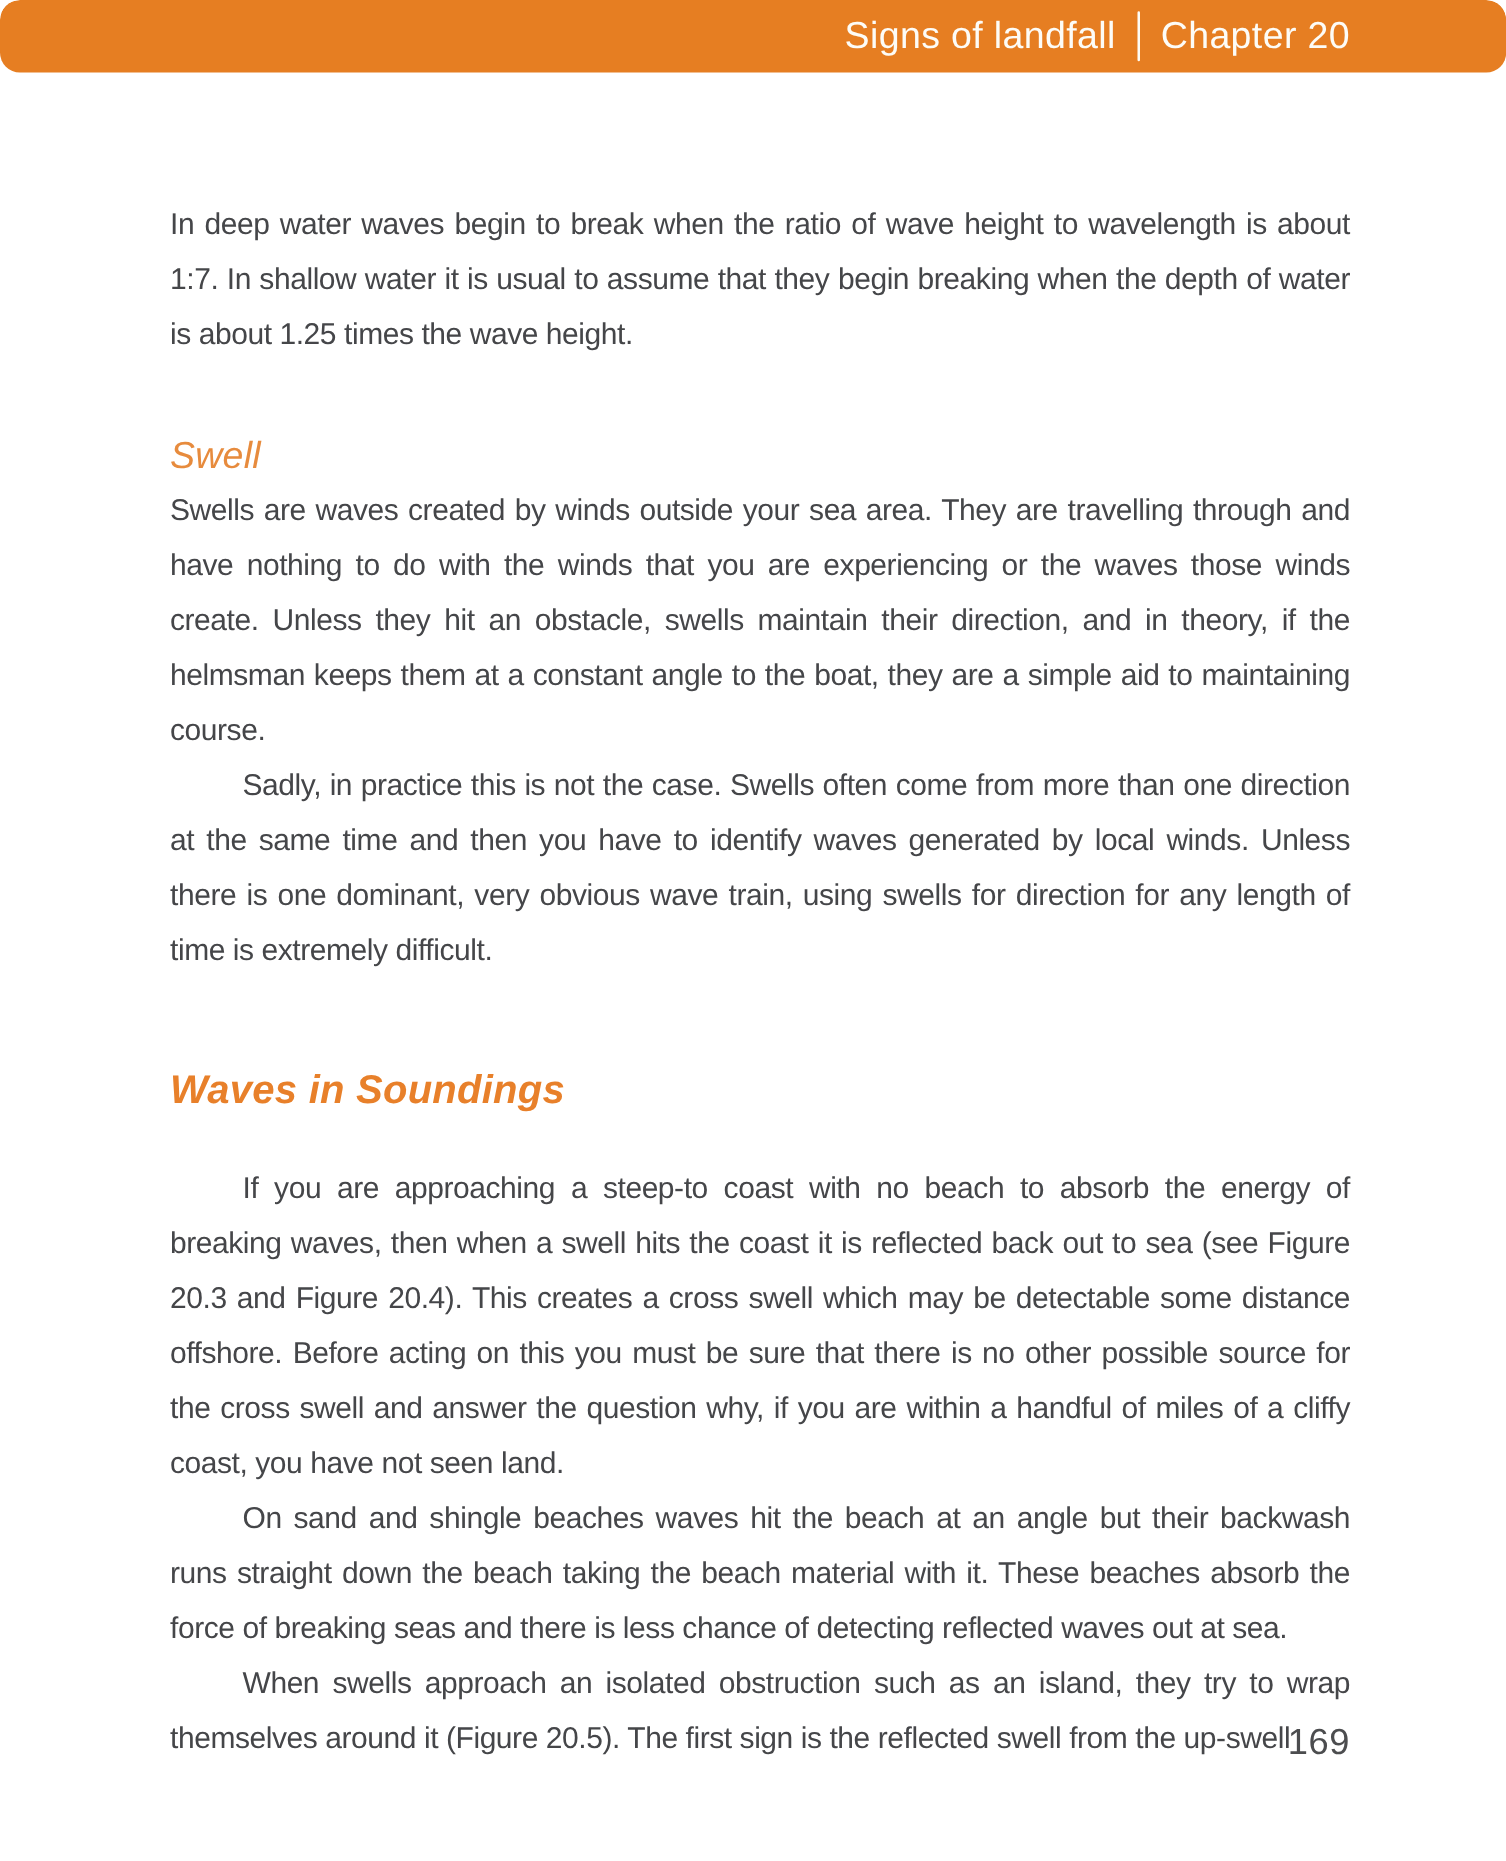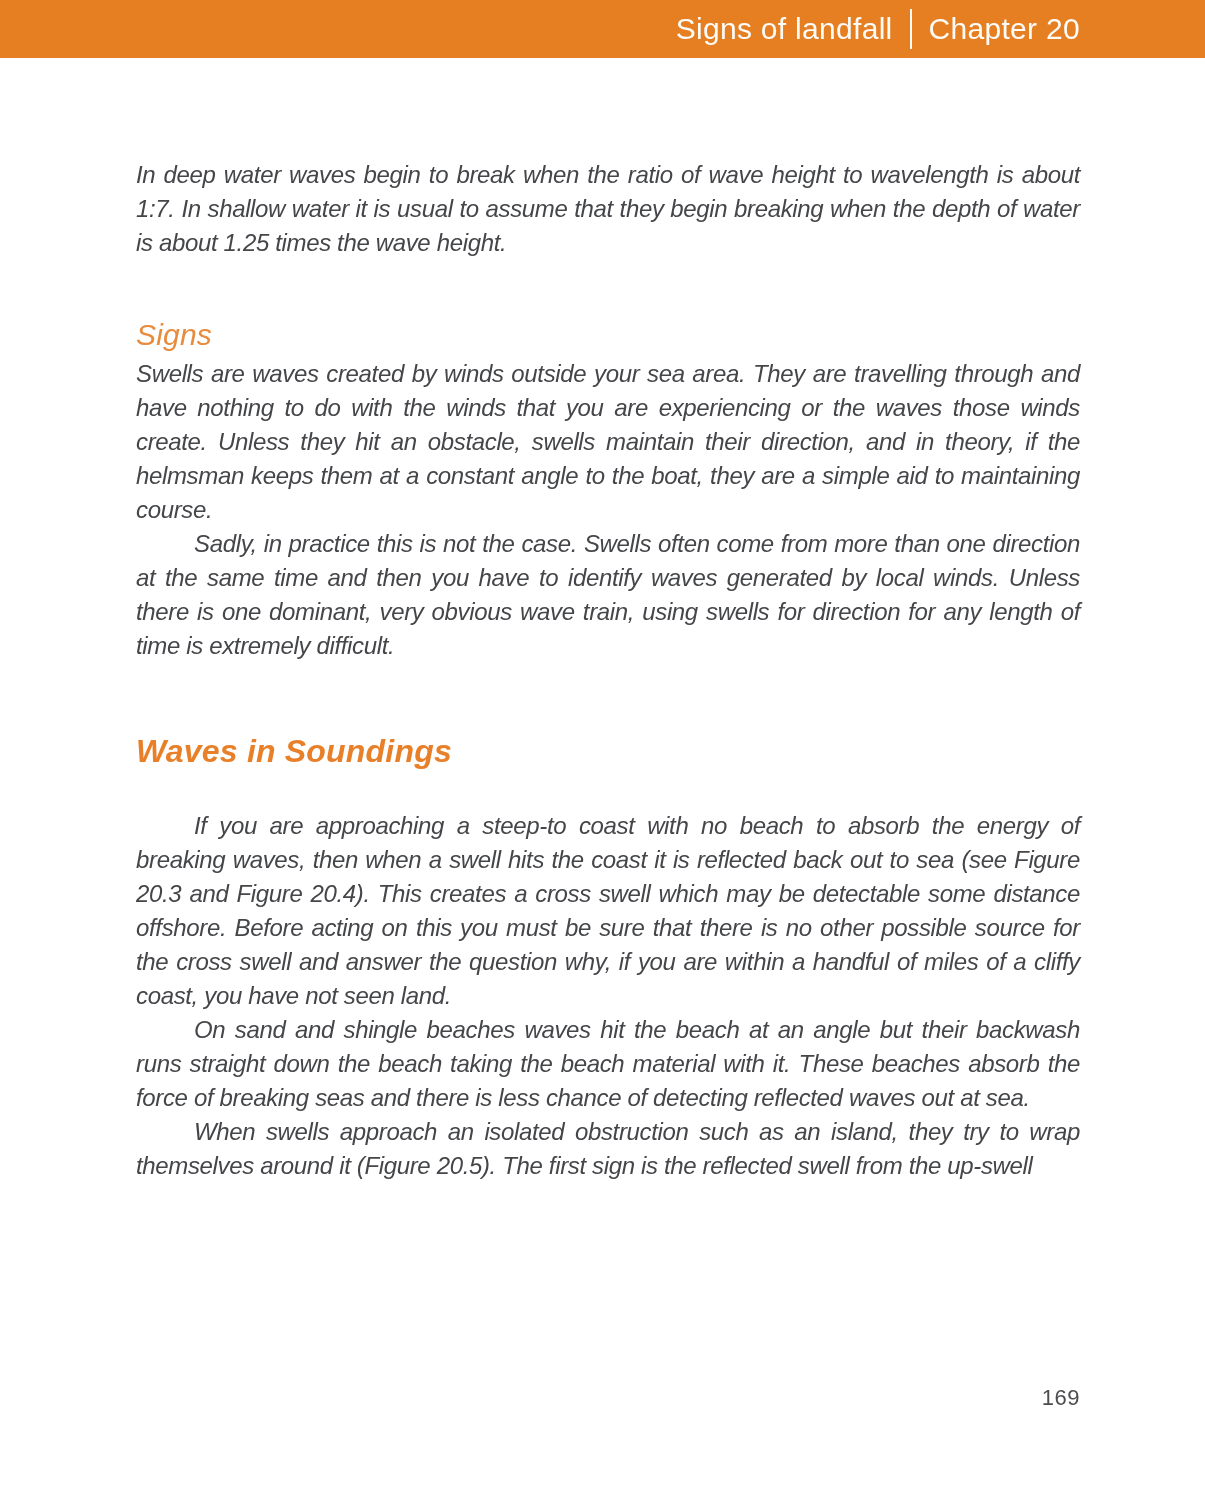--- a/index.html
+++ b/index.html
@@ -3,21 +3,21 @@
 <meta charset="utf-8">
 <style>
   :root{
     --header-bg:#e67e22;
     --header-text:#fdfcf7;
     --subheading:#e78b3d;
     --main-heading:#e8802a;
     --body-text:#454649;
     --page-number:#4c4d4f;
   }
-  *{box-sizing:border-box;}
+  *{box-sizing:border-box;border-radius:16px;}
   html,body{margin:0;padding:0;}
   body{
     width:1205px;height:1489px;
     background:#ffffff;
     font-family:"Liberation Sans",sans-serif;
     overflow:hidden;
     position:relative;
   }
   .header-bar{
     height:58px;
@@ -58,57 +58,56 @@
     font-style:italic;
     font-weight:700;
     font-size:32px;
     line-height:40px;
     margin:0 0 38px 0;
     letter-spacing:0.2px;
   }
   p.body-para{
     color:var(--body-text);
     font-size:24px;
-    line-height:34px;
+    line-height:44px;
     letter-spacing:-0.35px;
     margin:0;
     text-align:justify;
-    font-style:italic;
   }
   p.body-para.indent{
     text-indent:58px;
   }
   section.section-swell{margin-top:57px;}
   section.section-waves{margin-top:68px;}
   .page-number{
     position:absolute;
     right:125px;
     bottom:78px;
     color:var(--page-number);
-    font-size:22px;
+    font-size:29px;
     letter-spacing:0.5px;
   }
 </style>
 </head>
 <body>
 
 <header class="header-bar">
   <span class="header-title">Signs of landfall</span>
   <span class="header-divider"></span>
   <span class="header-title">Chapter 20</span>
 </header>
 
 <main>
 
   <section class="section-breaking-waves">
     <p class="body-para">In deep water waves begin to break when the ratio of wave height to wavelength is about 1:7. In shallow water it is usual to assume that they begin breaking when the depth of water is about 1.25 times the wave height.</p>
   </section>
 
   <section class="section-swell">
-    <h2 class="subheading">Signs</h2>
+    <h2 class="subheading">Swell</h2>
     <p class="body-para">Swells are waves created by winds outside your sea area. They are travelling through and have nothing to do with the winds that you are experiencing or the waves those winds create. Unless they hit an obstacle, swells maintain their direction, and in theory, if the helmsman keeps them at a constant angle to the boat, they are a simple aid to maintaining course.</p>
     <p class="body-para indent">Sadly, in practice this is not the case. Swells often come from more than one direction at the same time and then you have to identify waves generated by local winds. Unless there is one dominant, very obvious wave train, using swells for direction for any length of time is extremely difficult.</p>
   </section>
 
   <section class="section-waves">
     <h1 class="main-heading">Waves in Soundings</h1>
     <p class="body-para indent">If you are approaching a steep-to coast with no beach to absorb the energy of breaking waves, then when a swell hits the coast it is reflected back out to sea (see Figure 20.3 and Figure 20.4). This creates a cross swell which may be detectable some distance offshore. Before acting on this you must be sure that there is no other possible source for the cross swell and answer the question why, if you are within a handful of miles of a cliffy coast, you have not seen land.</p>
     <p class="body-para indent">On sand and shingle beaches waves hit the beach at an angle but their backwash runs straight down the beach taking the beach material with it. These beaches absorb the force of breaking seas and there is less chance of detecting reflected waves out at sea.</p>
     <p class="body-para indent">When swells approach an isolated obstruction such as an island, they try to wrap themselves around it (Figure 20.5). The first sign is the reflected swell from the up-swell</p>
   </section>

